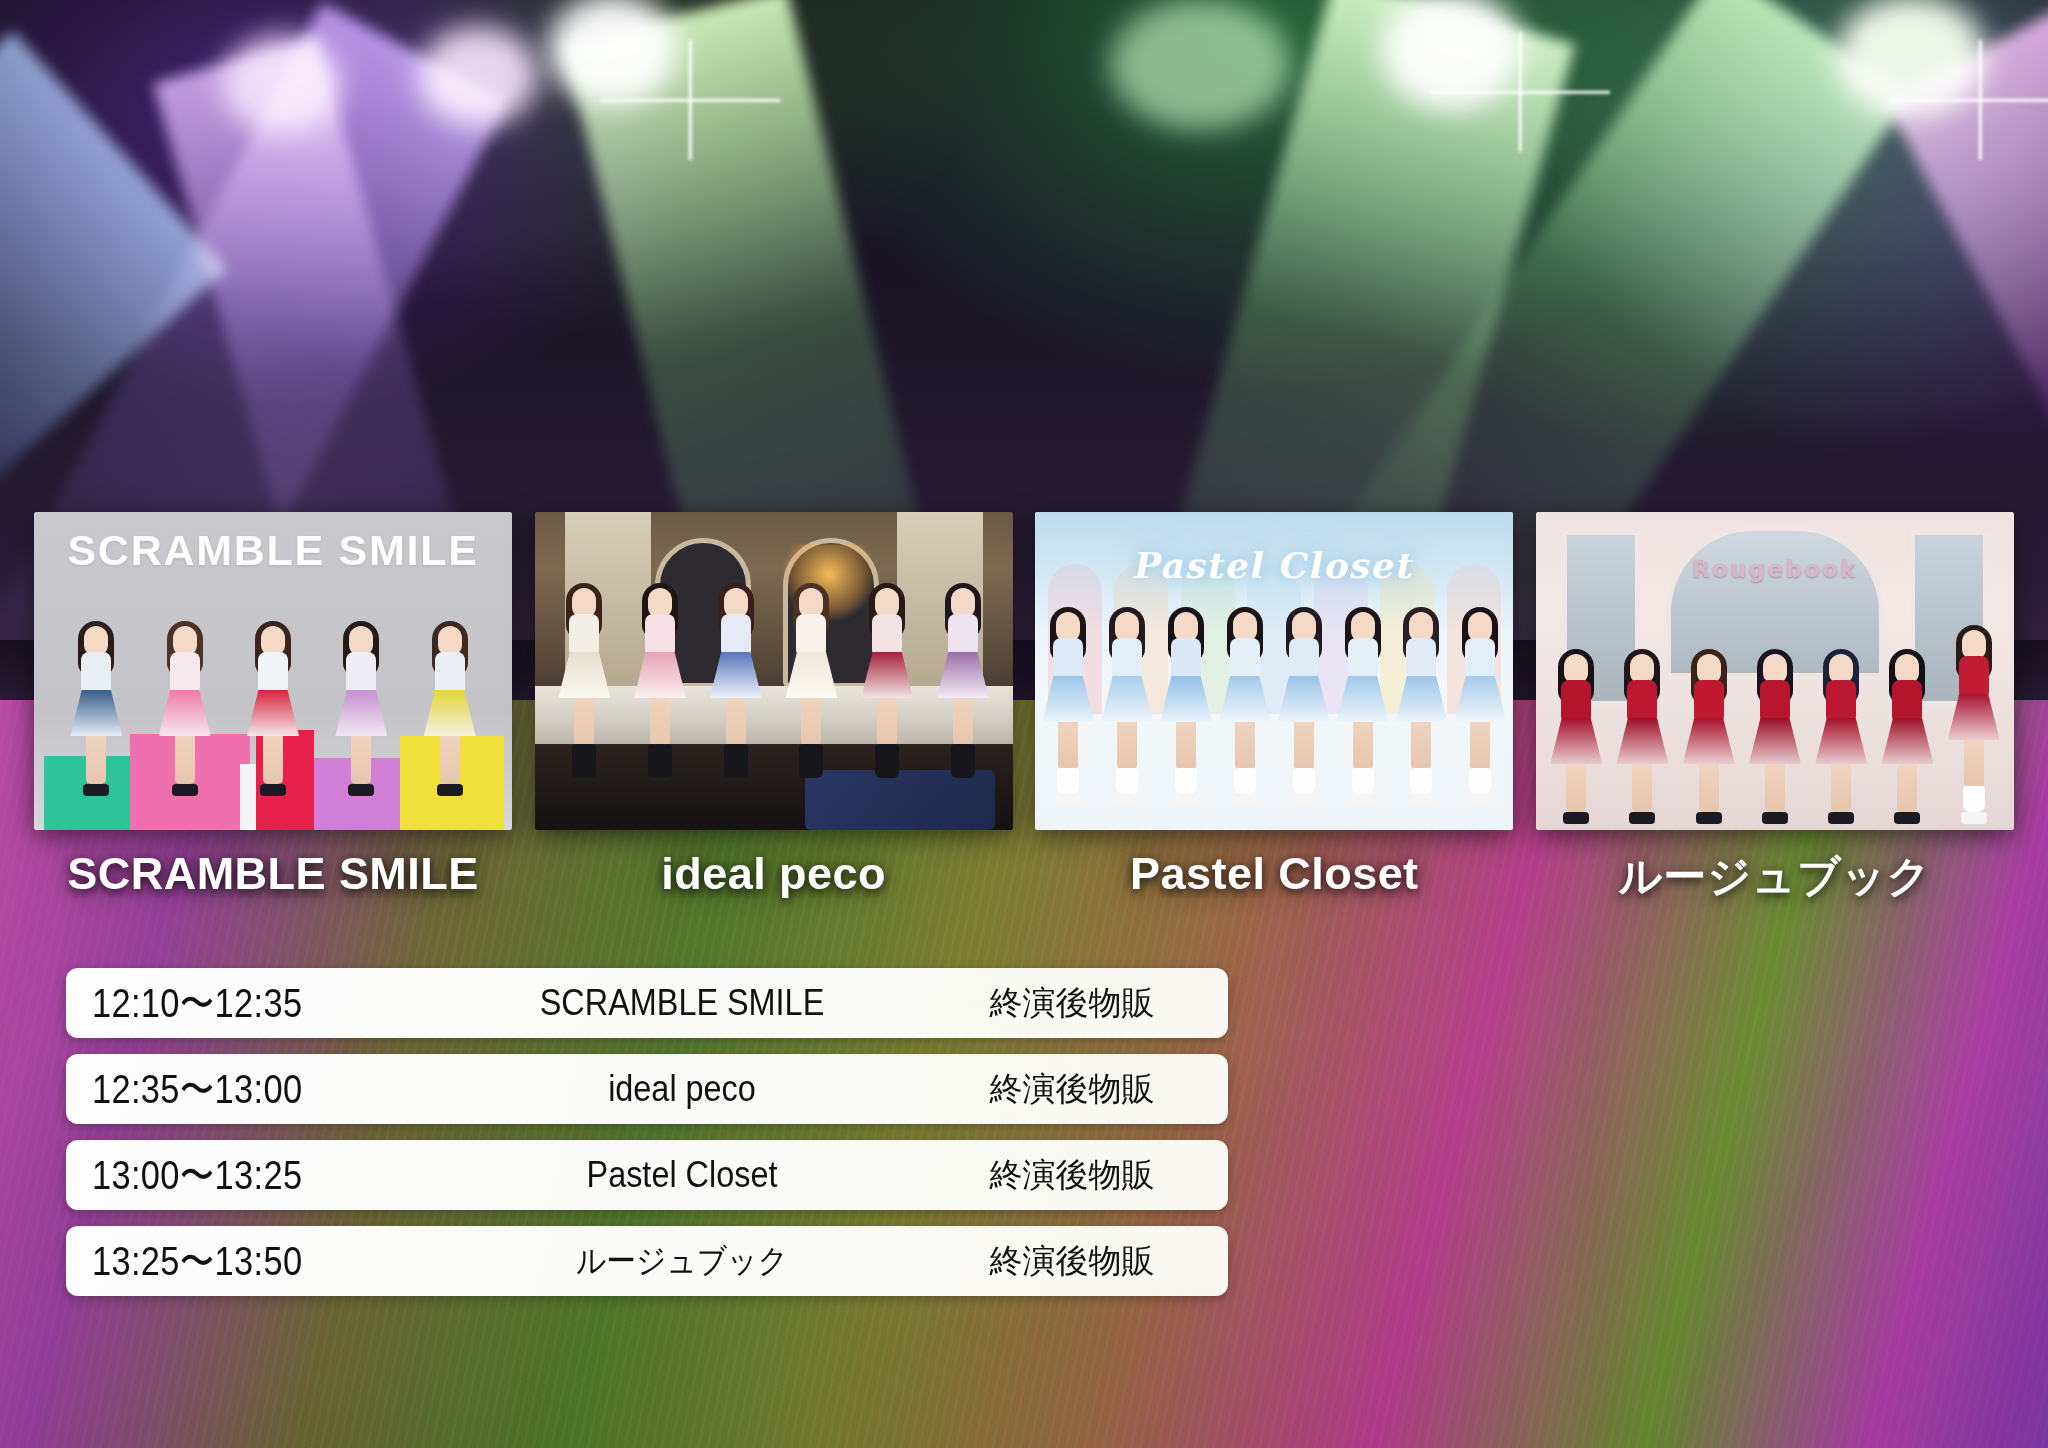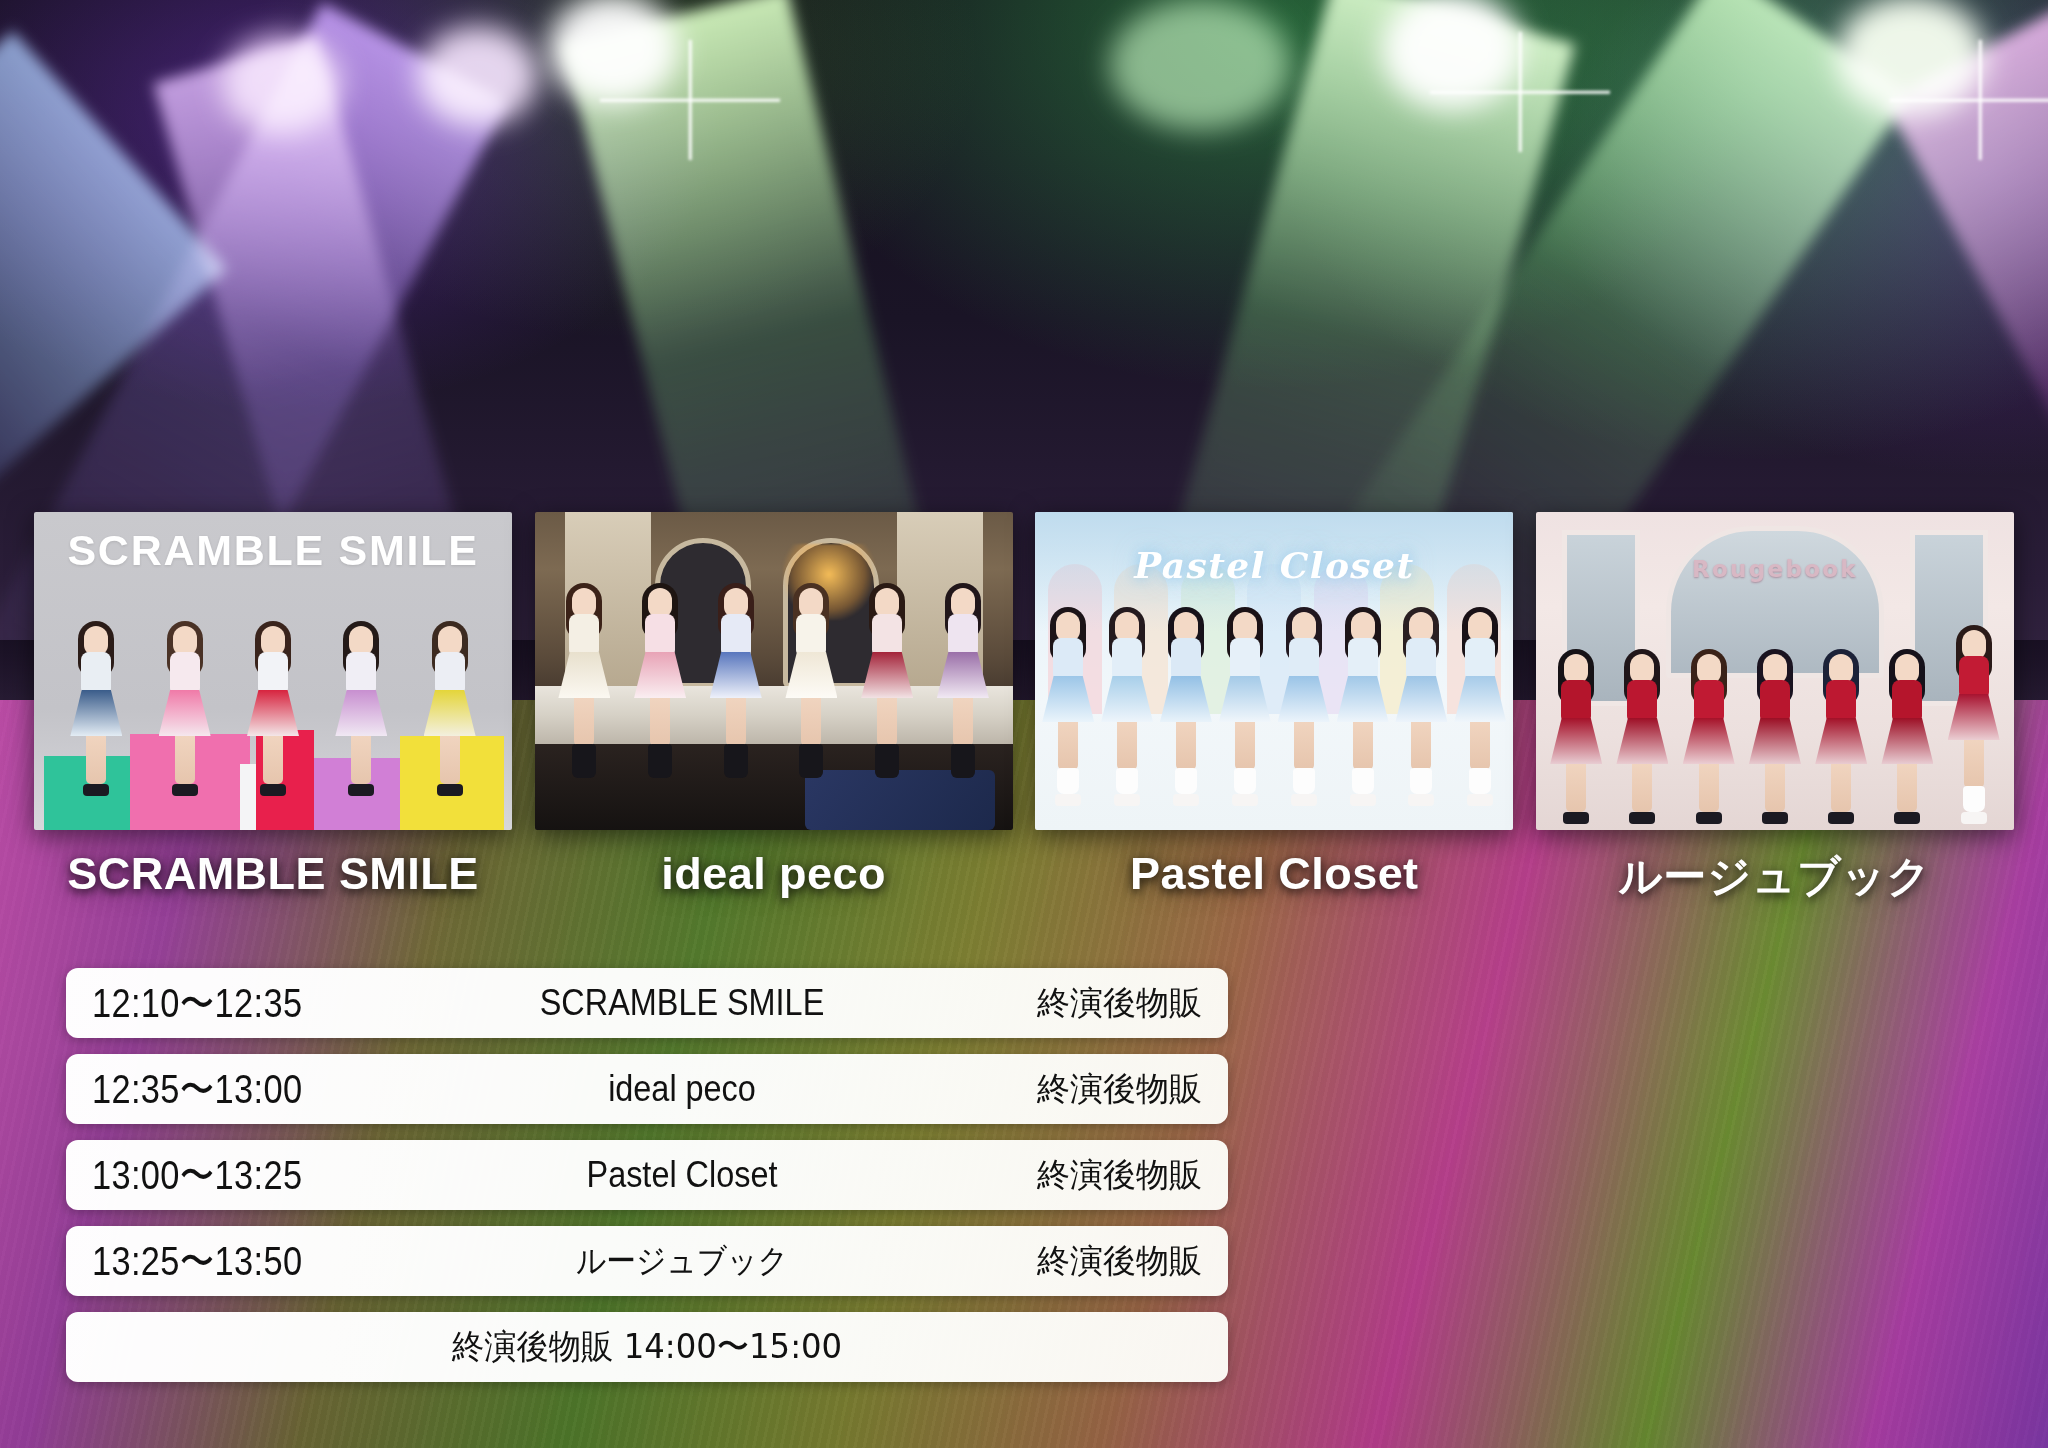--- a/index.html
+++ b/index.html
@@ -242,21 +242,21 @@
     letter-spacing:.01em;
   }
   .row .c-act {
     flex:1; text-align:center;
     font-size:36px; font-weight:400;
     font-family:"Liberation Sans Narrow","Liberation Sans", sans-serif;
     transform:scaleX(.9);
   }
   .row .c-act.jp { font-family:"DejaVu Sans", sans-serif; font-size:33px; }
   .row .c-note {
-    width:260px; flex:none; text-align:right;
+    width:260px; flex:none; text-align:center;
     font-family:"DejaVu Sans", sans-serif;
     font-size:33px; font-weight:400;
   }
   .row.footer-row { justify-content:center; }
   .row.footer-row .c-full {
     font-family:"DejaVu Sans", sans-serif;
     font-size:34px; text-align:center; width:100%;
     transform:scaleX(.95);
   }
 
@@ -616,20 +616,17 @@
       <div class="c-act">Pastel Closet</div>
       <div class="c-note">終演後物販</div>
     </div>
 
     <div class="row">
       <div class="c-time">13:25〜13:50</div>
       <div class="c-act jp">ルージュブック</div>
       <div class="c-note">終演後物販</div>
     </div>
 
-    <div class="row footer-row">
-      <div class="c-full">終演後物販 14:00〜15:00</div>
-    </div>
 
   </div>
 
 
 </div>
 
 </body></html>

